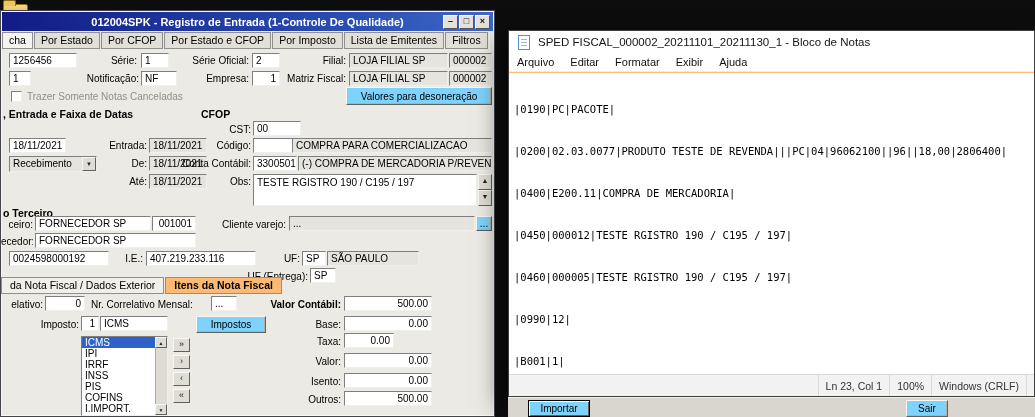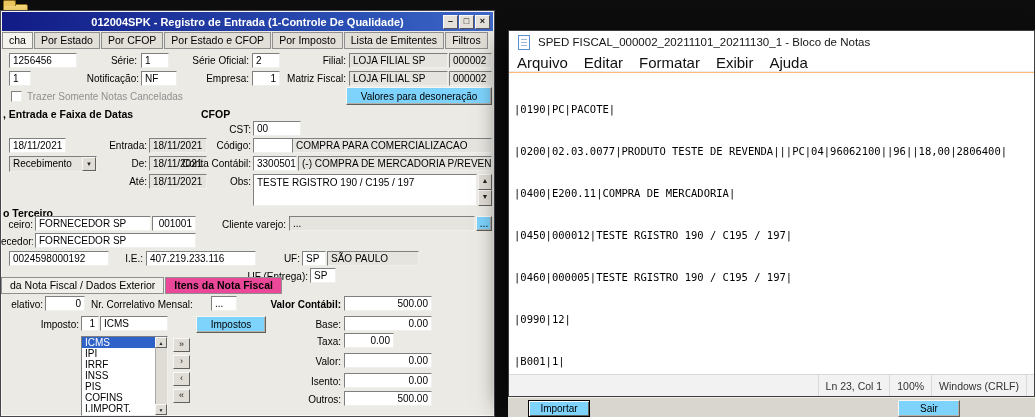--- a/index.html
+++ b/index.html
@@ -29,47 +29,47 @@
   #erp-winbtns{position:absolute;right:3px;top:3px;display:flex;gap:1px;}
   .winbtn{width:15px;height:14px;background:#e4e1da;border:1px solid;border-color:#fbfaf8 #54545a #54545a #fbfaf8;font-size:9px;line-height:11px;text-align:center;color:#111;}
   #erp-tabs{position:absolute;left:1px;top:21px;height:17px;display:flex;gap:1px;}
   .etab{height:17px;line-height:15px;padding:0 6px;font-size:10.5px;background:#e2dfd8;border:1px solid #8f8f8f;color:#000;white-space:nowrap;}
   .etab.active{background:#f5f3ee;}
   .chk{position:absolute;width:11px;height:11px;background:#fff;border:1px solid;border-color:#7f7f7f #efefec #efefec #7f7f7f;}
   #tipo-dd{position:absolute;left:8px;top:145px;width:88px;height:16px;background:#e6e4df;border:1px solid;border-color:#7f7f7f #efefec #efefec #7f7f7f;font-size:10px;line-height:14px;padding-left:3px;color:#000;}
   #tipo-dd .arrow{position:absolute;right:0;top:0;bottom:0;width:14px;background:#e0ddd6;border:1px solid;border-color:#f8f7f4 #60605d #60605d #f8f7f4;font-size:6px;line-height:13px;text-align:center;color:#222;}
   #obs-box{position:absolute;left:252px;top:163px;width:224px;height:32px;background:#fff;border:1px solid;border-color:#7f7f7f #efefec #efefec #7f7f7f;font-size:10px;line-height:13px;padding:1px 3px;white-space:nowrap;overflow:hidden;}
   #nf-tabs{position:absolute;left:0;top:266px;height:17px;display:flex;gap:1px;}
-  .ntab{height:17px;line-height:15px;padding:0 8px;font-size:10.5px;background:#ec4899;border:1px solid #8f8f8f;white-space:nowrap;}
+  .ntab{height:17px;line-height:15px;padding:0 8px;font-size:10.5px;background:#fdba74;border:1px solid #8f8f8f;white-space:nowrap;}
   .ntab.active{background:#f1efe9;}
   .ntab.b{font-weight:bold;}
   #imposto-list{position:absolute;left:80px;top:325px;width:87px;height:80px;background:#fff;border:1px solid;border-color:#7f7f7f #efefec #efefec #7f7f7f;overflow:hidden;}
   .litem{height:11px;line-height:11px;font-size:10px;padding-left:3px;white-space:nowrap;color:#000;}
   .litem.sel{background:#2e62c9;color:#fff;}
   #imposto-scroll{position:absolute;right:0;top:0;bottom:0;width:12px;background:#dedcd5;border-left:1px solid #a8a8a8;}
   #imposto-scroll .sbtn{position:absolute;left:-1px;width:12px;height:11px;font-size:5px;line-height:10px;}
 
   
   #notepad{position:absolute;left:508px;top:30px;width:527px;height:367px;background:#fdba74;border:1px solid #3f3f3f;box-shadow:-8px 10px 22px rgba(0,0,0,.6);}
   #np-titlebar{height:22px;display:flex;align-items:center;background:#fff;}
   #np-icon{width:12px;height:15px;margin-left:9px;background:#fdfdfd;border:1px solid #5a8fd6;position:relative;flex:0 0 auto;}
   #np-icon::before{content:"";position:absolute;left:2px;right:2px;top:3px;height:8px;background:repeating-linear-gradient(to bottom,#9db8d8 0 1px,transparent 1px 3px);}
   #np-title{font-size:11.5px;color:#141414;margin-left:8px;white-space:nowrap;overflow:hidden;}
-  #np-menubar{height:19px;display:flex;align-items:center;background:#fff;font-size:15px;color:#111;border-bottom:1px solid #ececec;}
+  #np-menubar{height:19px;display:flex;align-items:center;background:#fff;font-size:11px;color:#111;border-bottom:1px solid #ececec;}
   .mitem{padding:0 8px;white-space:nowrap;}
   #np-text{position:absolute;left:0;top:42px;right:0;bottom:22px;background:#fff;overflow:hidden;font-family:"DejaVu Sans Mono","Liberation Mono",monospace;font-size:10.5px;line-height:14px;white-space:pre;padding:1px 0 0 5px;color:#000;}
   .np-line{height:14px;}
   #np-status{position:absolute;left:0;bottom:0;right:0;height:22px;background:#f2f2f2;border-top:1px solid #d9d9d9;display:flex;align-items:stretch;font-size:10.5px;color:#333;}
   #np-status .spacer{flex:1;}
   .scell{border-left:1px solid #d9d9d9;display:flex;align-items:center;padding:0 7px;white-space:nowrap;}
 
   
   #bstrip{position:absolute;left:508px;top:397px;width:527px;height:20px;background:#d9d6cf;border-top:1px solid #f1efe9;}
   #btn-importar{left:20px;top:2px;width:62px;height:17px;border:1px solid #000;box-shadow:inset 1px 1px 0 #fff,inset -1px -1px 0 #60605d;}
-  #btn-sair{left:390px;top:2px;width:62px;height:17px;}
+  #btn-sair{left:398px;top:2px;width:42px;height:17px;}
 </style>
 </head>
 <body>
 
 <div id="screen">
 
   <div id="folder"></div>
 
   <div id="erp">
     <div id="erp-titlebar">

